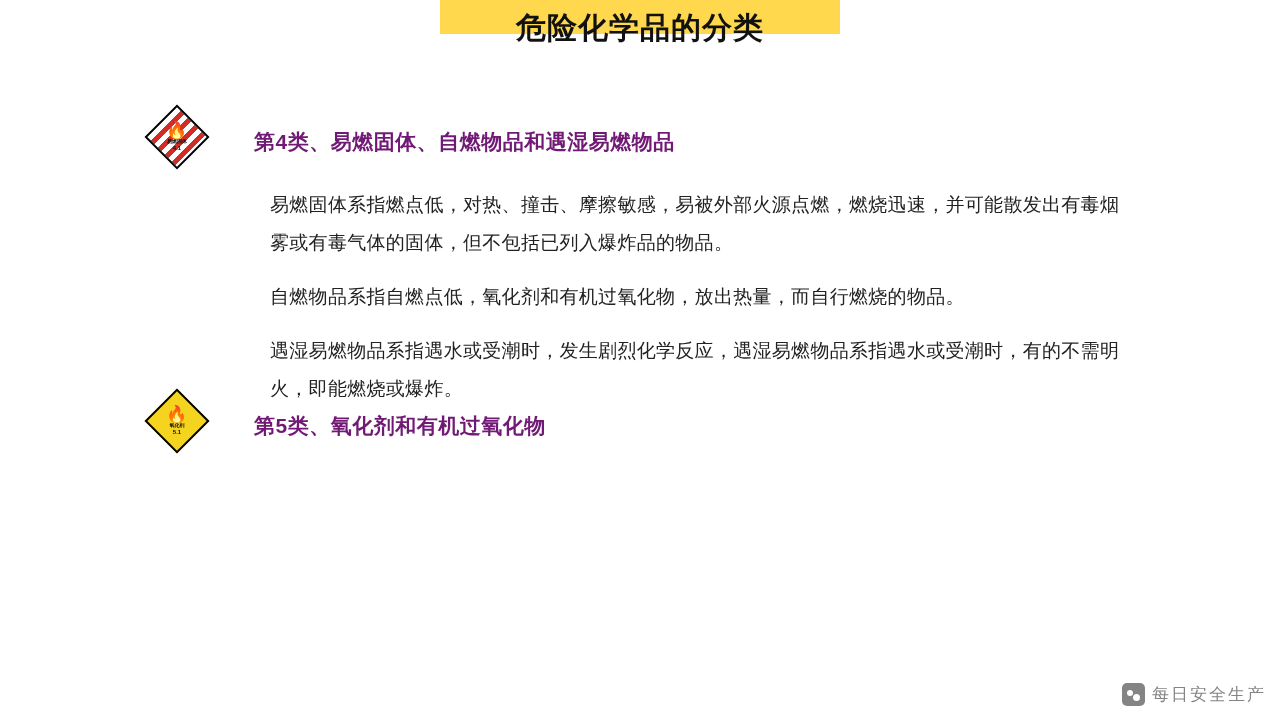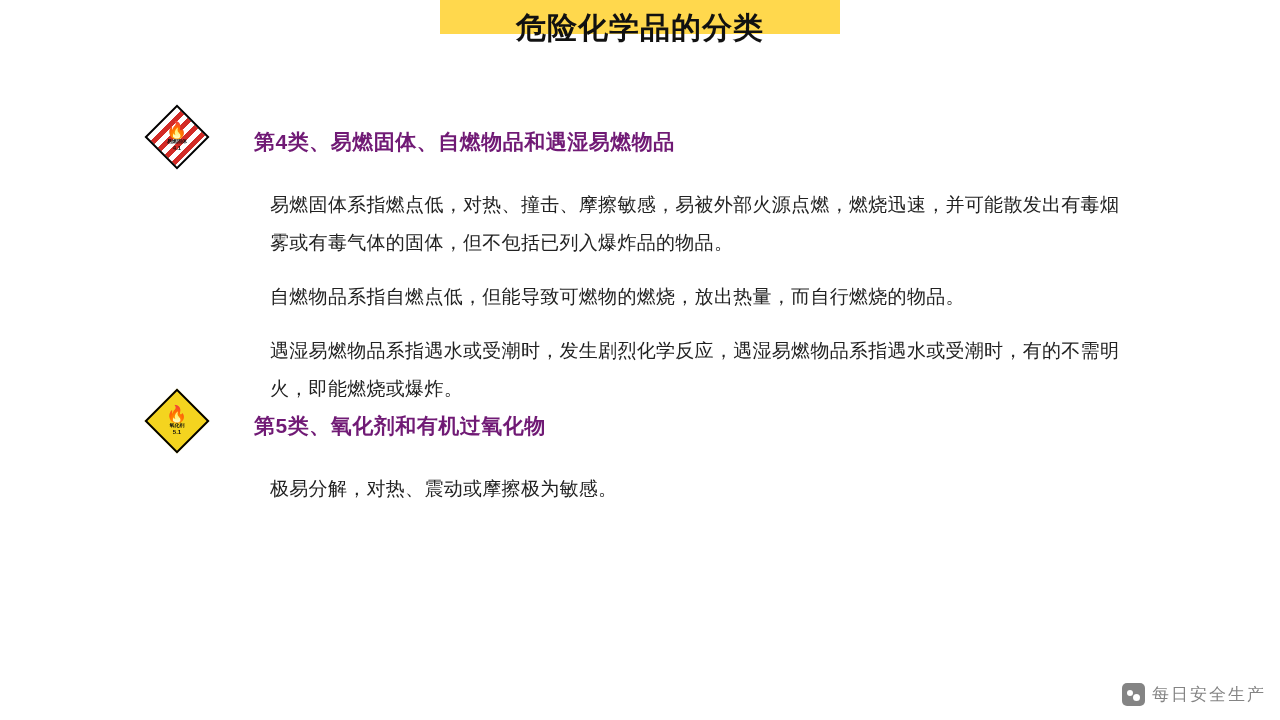--- a/index.html
+++ b/index.html
@@ -189,37 +189,36 @@
       <div class="placard-inner">
         <div class="flame">🔥</div>
         <div class="placard-label">易燃固体</div>
         <div class="placard-num">4.1</div>
       </div>
     </div>
   </div>
   <div class="section-heading">第4类、易燃固体、自燃物品和遇湿易燃物品</div>
   <div class="section-body">
     <p>易燃固体系指燃点低，对热、撞击、摩擦敏感，易被外部火源点燃，燃烧迅速，并可能散发出有毒烟雾或有毒气体的固体，但不包括已列入爆炸品的物品。</p>
-    <p>自燃物品系指自燃点低，但能导致可燃物的燃烧，放出热量，而自行燃烧的物品。</p>
+    <p>自燃物品系指自燃点低，氧化剂和有机过氧化物，放出热量，而自行燃烧的物品。</p>
     <p>遇湿易燃物品系指遇水或受潮时，发生剧烈化学反应，遇湿易燃物品系指遇水或受潮时，有的不需明火，即能燃烧或爆炸。</p>
   </div>
 </div>
 
 <div class="section" id="section-5">
   <div class="icon-slot">
     <div class="placard placard-5">
       <div class="placard-inner">
         <div class="flame">🔥</div>
         <div class="placard-label">氧化剂</div>
         <div class="placard-num">5.1</div>
       </div>
     </div>
   </div>
   <div class="section-heading">第5类、氧化剂和有机过氧化物</div>
   <div class="section-body">
-    <p>极易分解，对热、震动或摩擦极为敏感。</p>
   </div>
 </div>
 
 <div class="watermark">
   <div class="wm-logo"></div>
   <div class="wm-text">每日安全生产</div>
 </div>
 
 </body></html>

